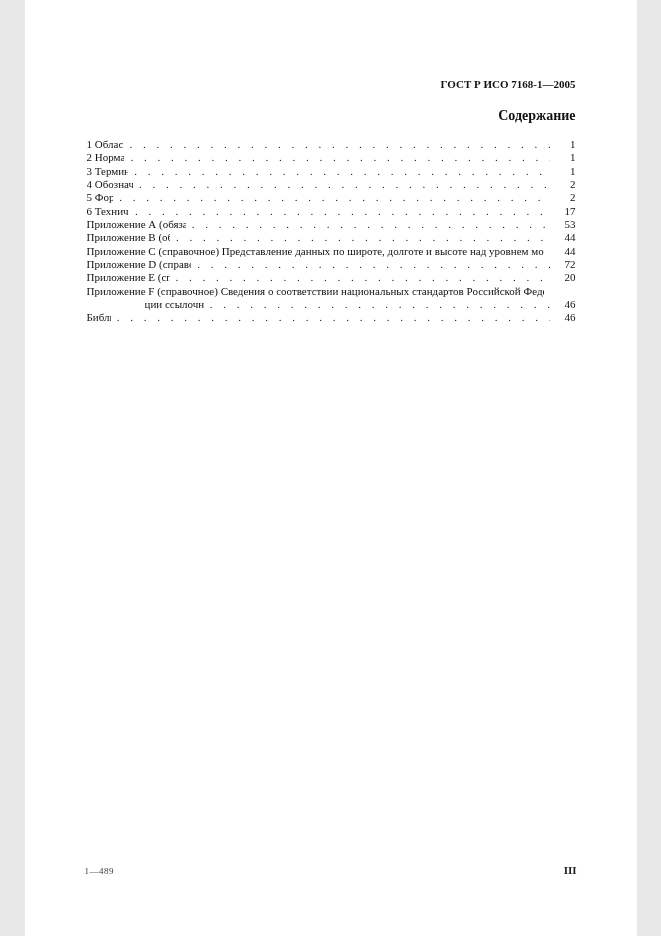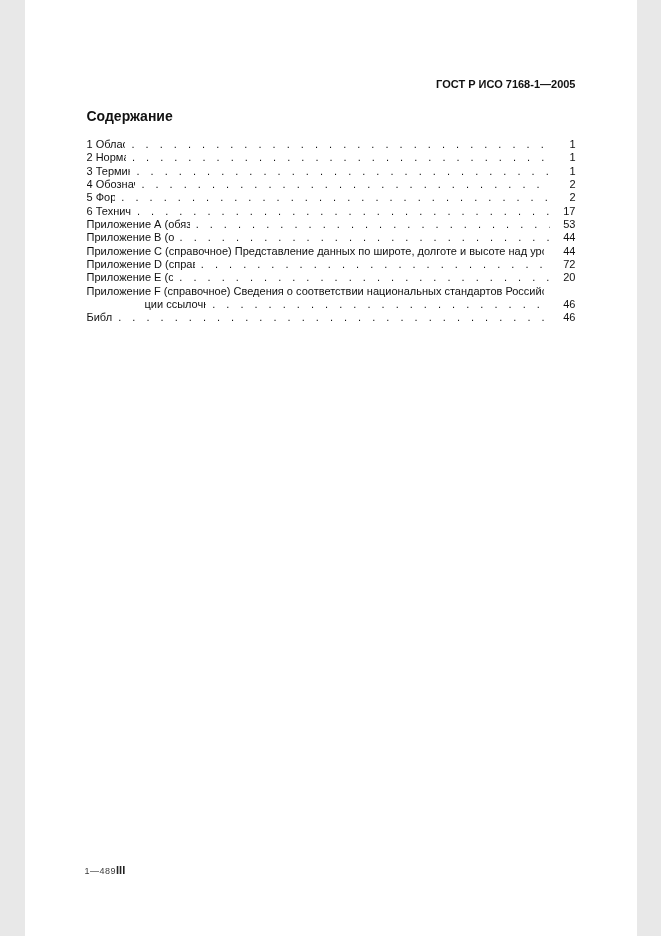--- a/index.html
+++ b/index.html
@@ -2,35 +2,35 @@
 <html><head>
 <meta charset="utf-8">
 <style>
   html,body{margin:0;padding:0;background:#e8e8e8;}
   .page{
     position:relative;
     width:612px;height:936px;
     margin:0 auto;
     background:#ffffff;
     color:#111;
-    font-family:Liberation Sans, sans-serif;
+    font-family:Liberation Serif, serif;
     box-sizing:border-box;
     padding:78px 61px 12px 62px;
     overflow:hidden;
   }
   .doc-header{
     text-align:right;
     font-size:11px;
     font-weight:bold;
     line-height:13px;
     white-space:nowrap;
   }
   .doc-title{
     margin:17px 0 0 0;
-    text-align:left;
+    text-align:right;
     font-size:14px;
     font-weight:bold;
     line-height:16px;
   }
   .toc{
     margin-top:14px;
   }
   .toc-row{
     display:flex;
     align-items:baseline;
@@ -55,20 +55,21 @@
   .toc-page{
     flex:0 0 auto;
     min-width:22px;
     text-align:right;
     white-space:nowrap;
   }
   .doc-footer{
     position:absolute;
     left:60px;right:60px;bottom:60px;
     display:flex;
+    justify-content:space-between;
     align-items:baseline;
   }
   .footer-left{
     font-size:9px;
     color:#3a3a3a;
     letter-spacing:0.5px;
   }
   .footer-right{
     font-size:11px;
     font-weight:600;

